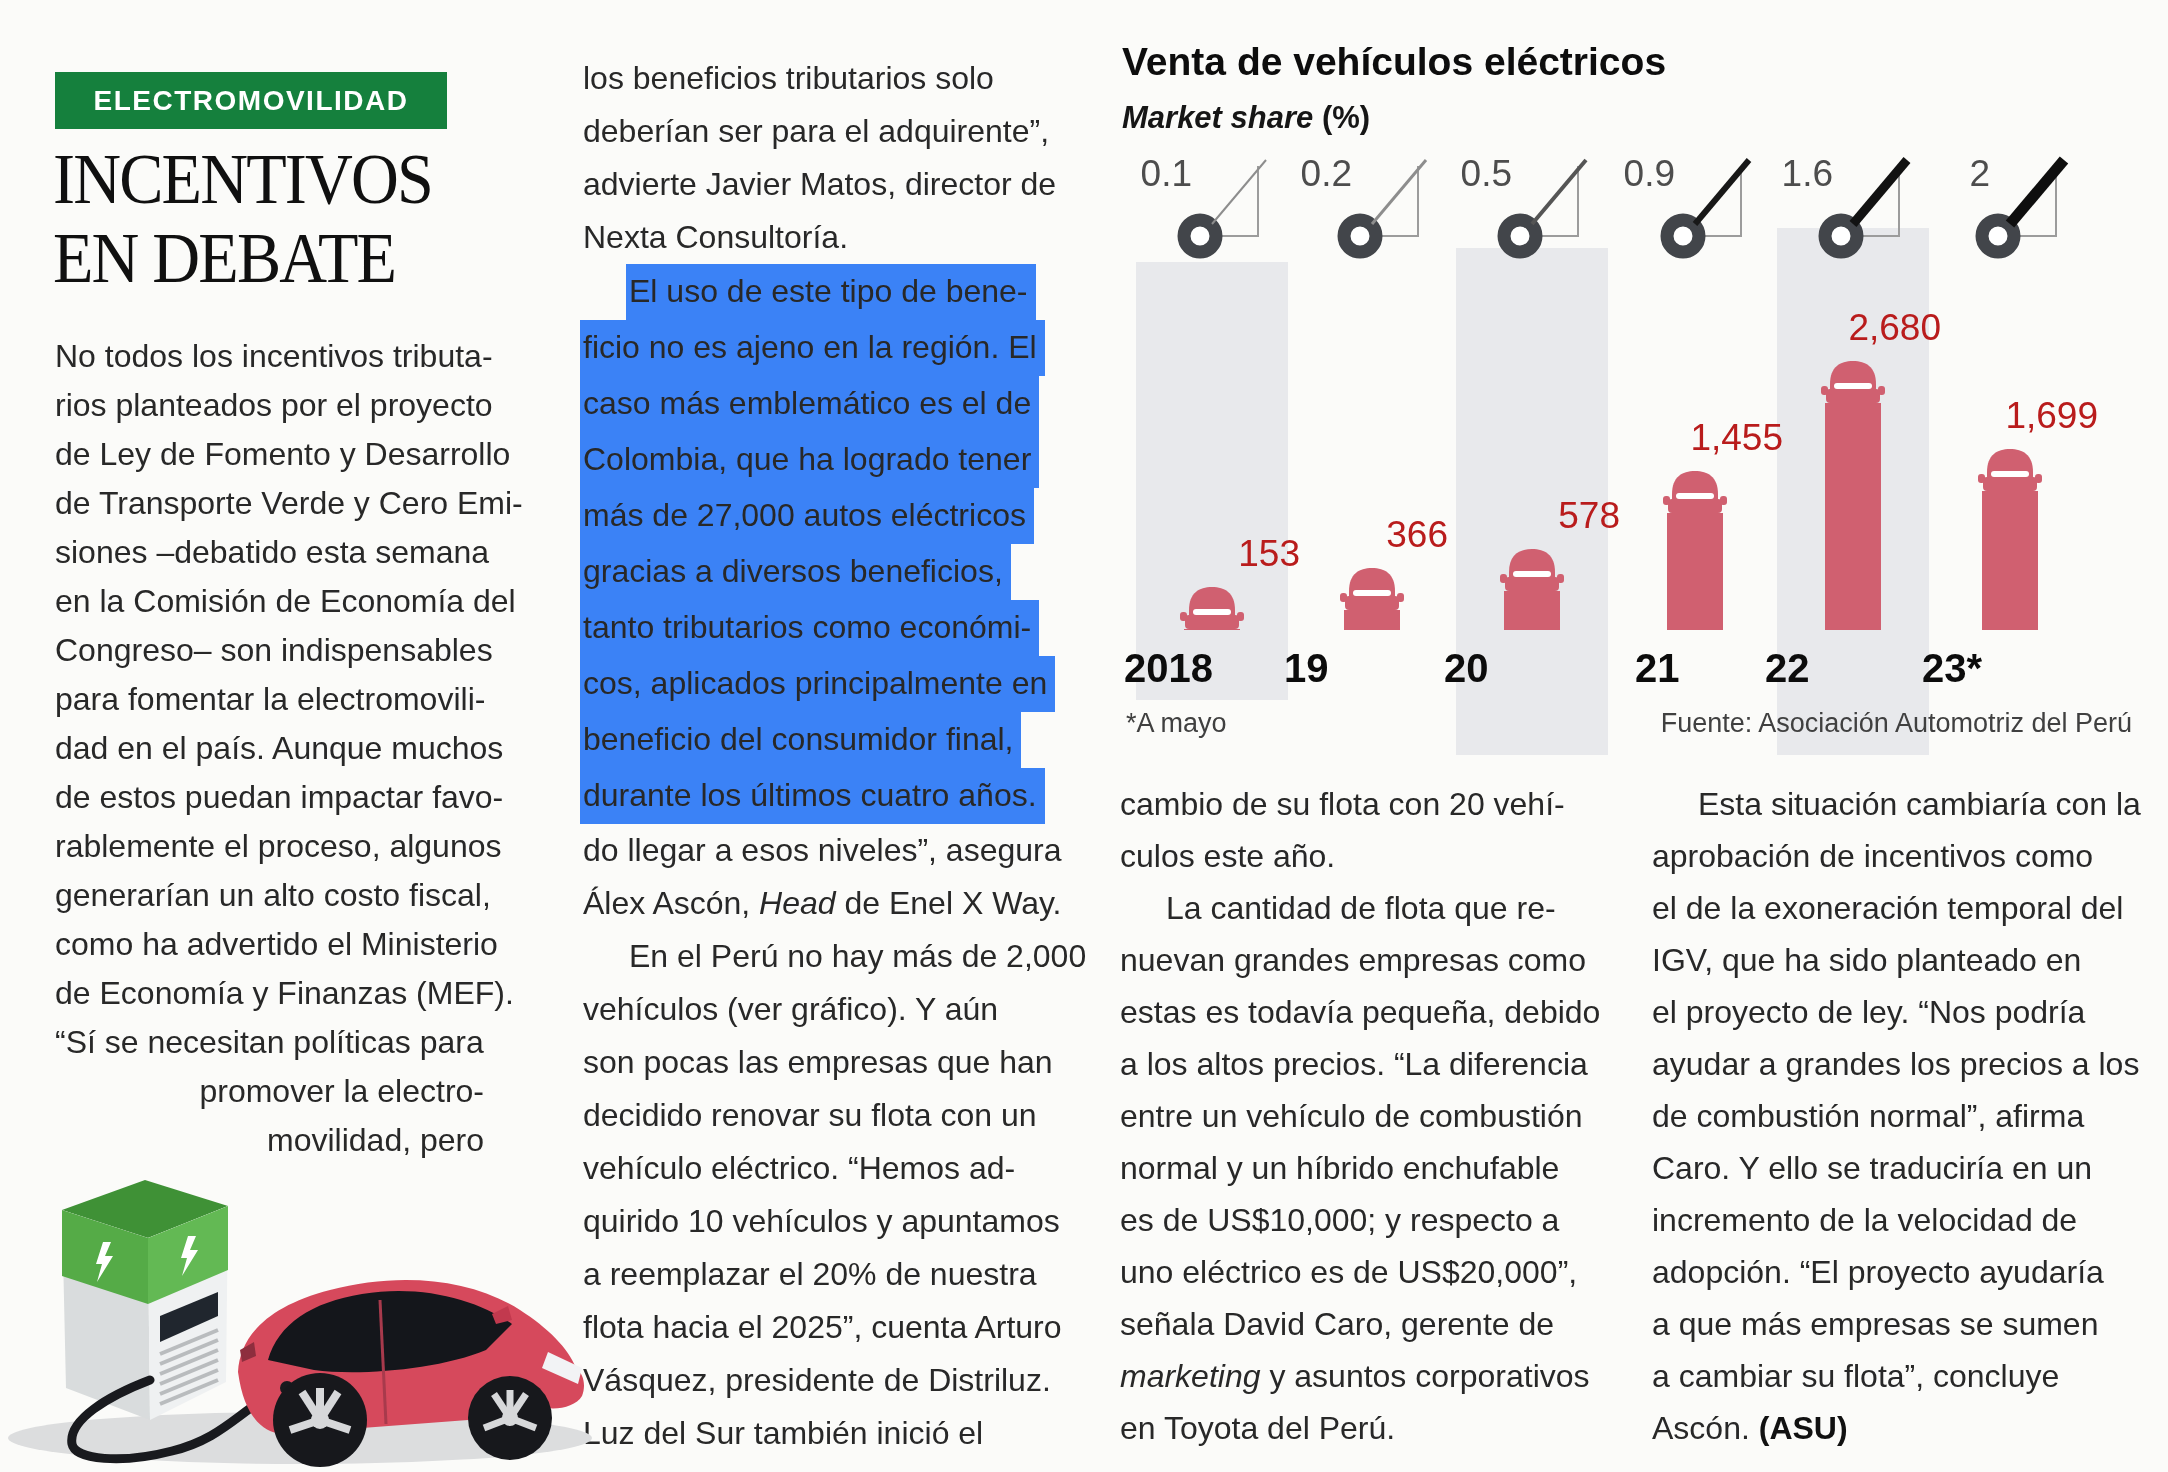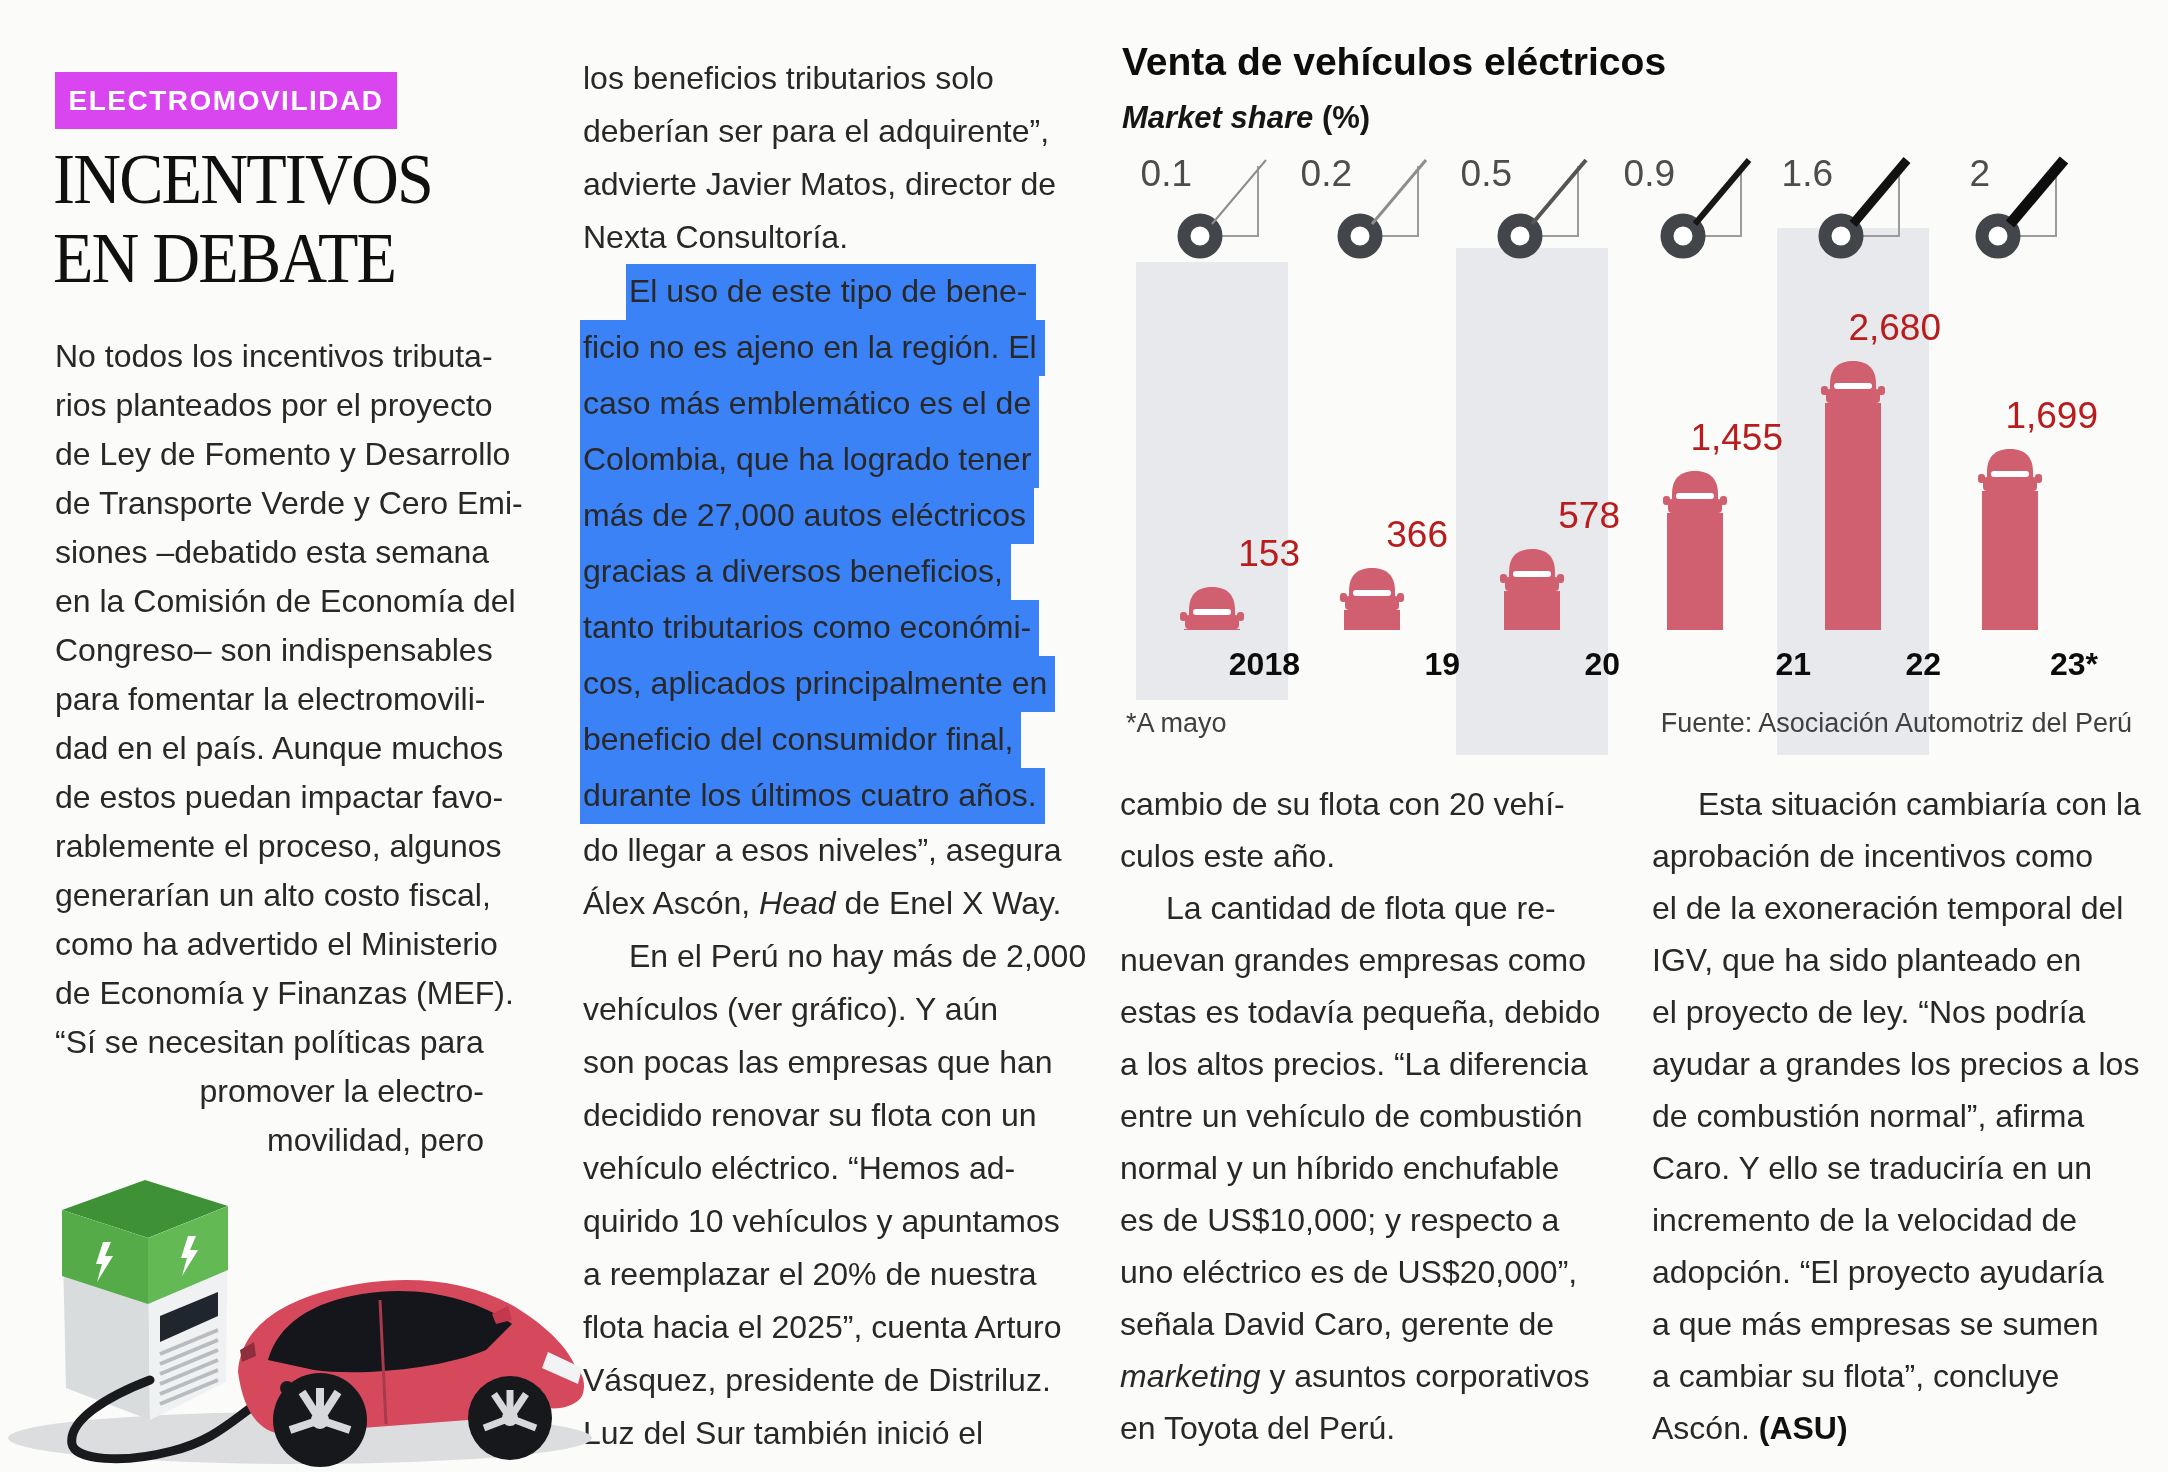--- a/index.html
+++ b/index.html
@@ -1,19 +1,19 @@
 <!DOCTYPE html>
 <html><head>
 <meta charset="utf-8">
 <style>
   html,body{margin:0;padding:0;background:#e9e9e9;}
   #page{position:relative;width:2168px;height:1472px;background:#fbfbf9;overflow:hidden;
         font-family:"Liberation Sans",sans-serif;color:#282828;}
   
-  .kicker{position:absolute;left:55px;top:72px;width:342px;height:57px;background:#d946ef;
+  .kicker{position:absolute;left:55px;top:72px;width:392px;height:57px;background:#15803d;
           color:#fff;font-weight:bold;font-size:28px;letter-spacing:1.5px;
           display:flex;align-items:center;justify-content:center;}
   
   .headline{position:absolute;left:53px;top:140px;font-family:"Liberation Serif",serif;
             font-size:72px;line-height:79px;letter-spacing:-2px;color:#101010;
             transform:scaleX(.92);transform-origin:left top;white-space:nowrap;}
   
   .col{position:absolute;font-size:32px;}
   .col1{left:55px;top:332px;width:505px;line-height:49px;}
   .col2{left:583px;top:52px;width:515px;line-height:53px;}
@@ -27,21 +27,21 @@
   .em{font-style:italic;}
   .tline b{font-weight:bold;color:#111;}
   
   .chart{position:absolute;left:1118px;top:40px;width:1050px;height:748px;}
   .chart-title{position:absolute;left:4px;top:0;font-size:39px;font-weight:bold;color:#0d0d0d;}
   .chart-sub{position:absolute;left:4px;top:60px;font-size:31px;font-weight:bold;color:#161616;}
   .band{position:absolute;background:#e8e9ec;}
   .barrect{position:absolute;}
   .bar-car{position:absolute;}
   .bar-val{position:absolute;width:176px;text-align:right;font-size:37px;color:#b91c1c;}
-  .year-lbl{position:absolute;width:176px;text-align:right;font-size:32px;font-weight:bold;color:#0c0c0c;}
+  .year-lbl{position:absolute;width:176px;text-align:left;font-size:40px;font-weight:bold;color:#0c0c0c;}
   .ms-item{position:absolute;width:150px;height:150px;overflow:visible;}
   .ms-num{font-size:37px;fill:#4d4d4d;font-family:"Liberation Sans",sans-serif;}
   .chart-foot{position:absolute;top:668px;font-size:27px;color:#404040;}
   .foot-left{left:8px;}
   .foot-right{right:36px;}
   
   .illus{position:absolute;left:0;top:1052px;width:600px;height:420px;}
 </style>
 </head>
 <body>

